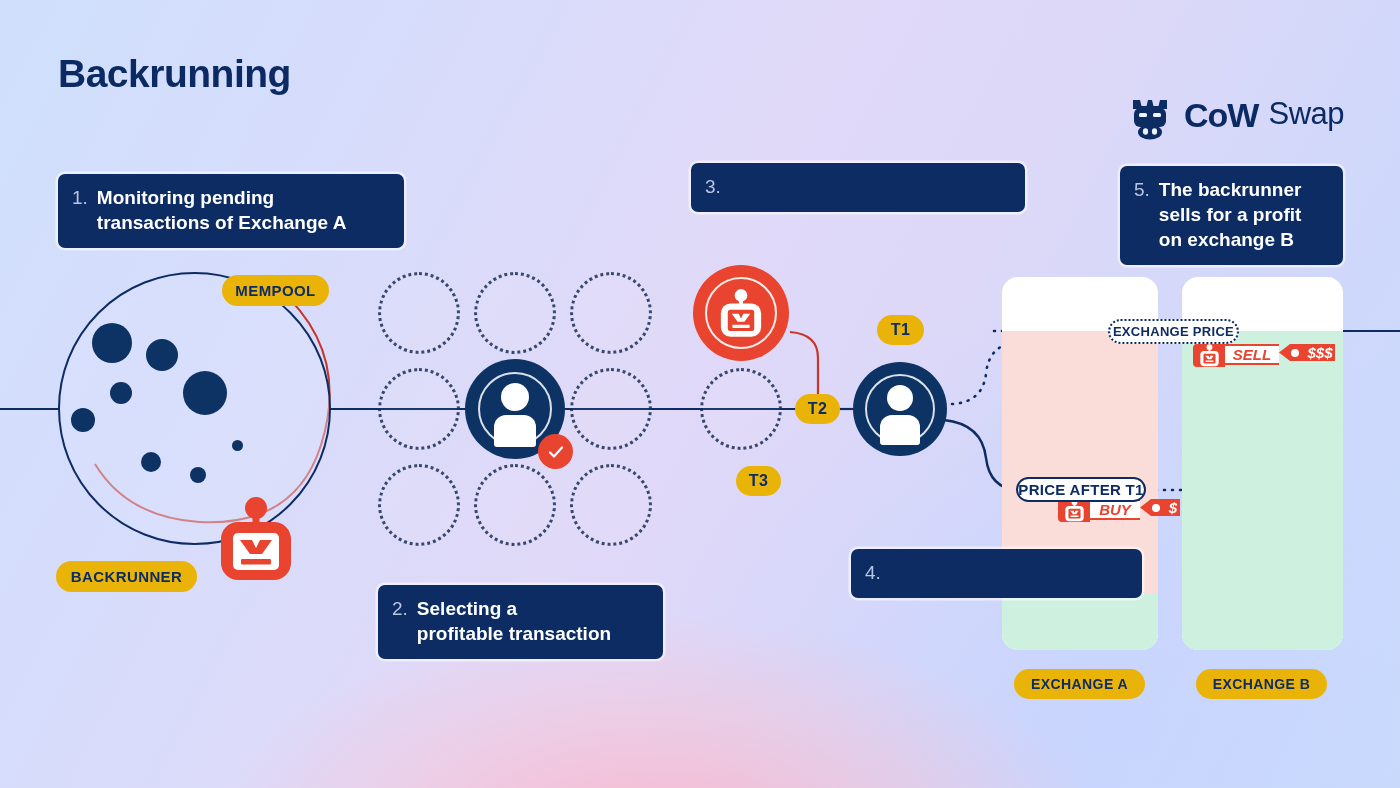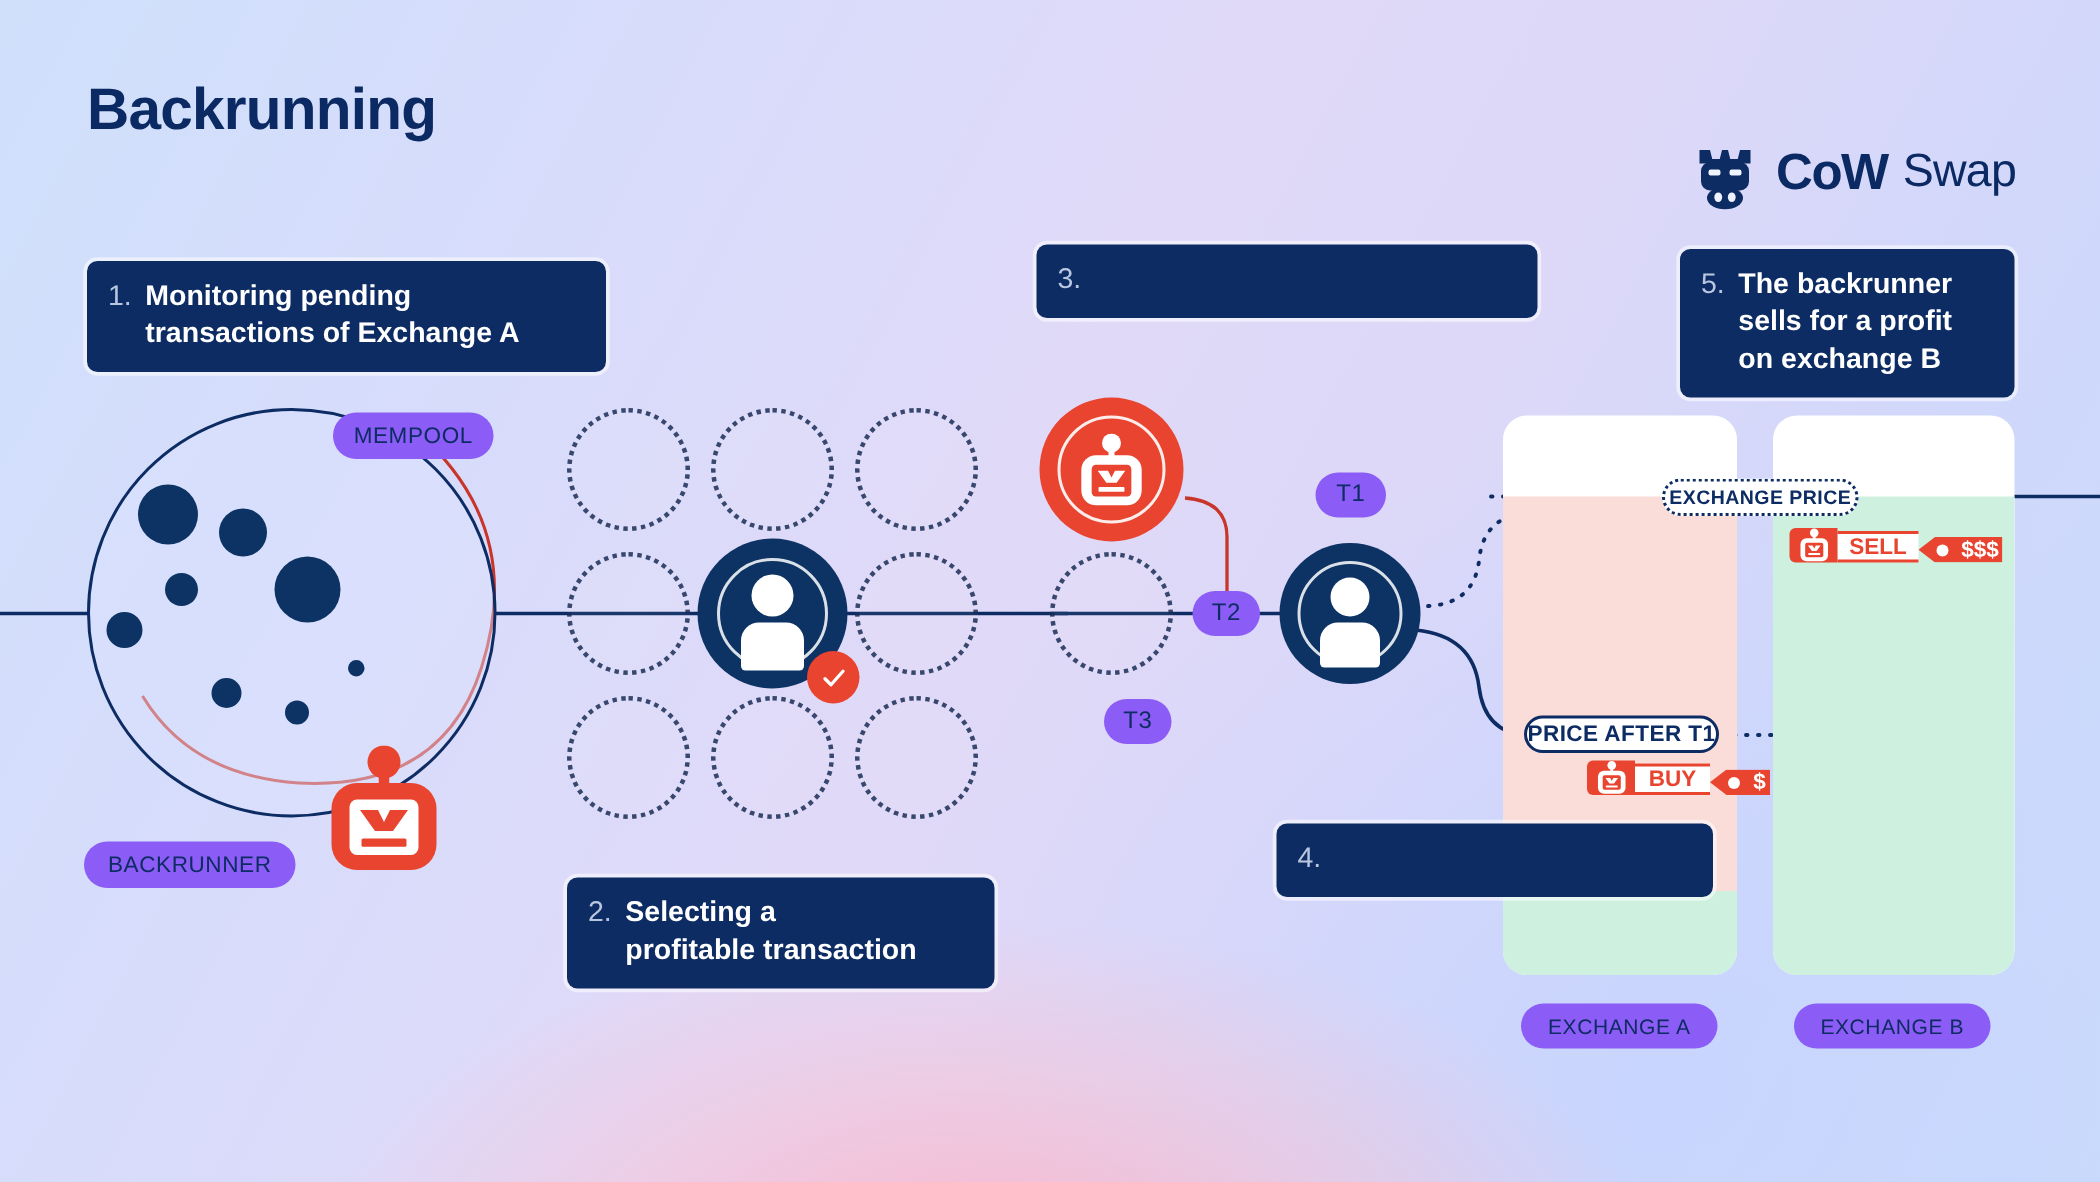--- a/index.html
+++ b/index.html
@@ -35,22 +35,22 @@
   .step .num { color:#b9c6e0; font-weight:400; font-size:19px; line-height:1.32; flex:0 0 auto; }
   .step .txt { font-weight:bold; font-size:19px; line-height:1.32; white-space:pre-line; }
   #step1 { left:58px; top:174px; width:346px; }
   #step2 { left:378px; top:585px; width:285px; }
   #step3 { left:691px; top:163px; width:334px; }
   #step4 { left:851px; top:549px; width:291px; }
   #step5 { left:1120px; top:166px; width:223px; }
 
   
   .pill {
-    position:absolute; background:#8b5cf6; border-radius:40px;
-    color:#0d2c63; font-weight:normal; display:flex; align-items:center;
+    position:absolute; background:#eab308; border-radius:40px;
+    color:#0d2c63; font-weight:bold; display:flex; align-items:center;
     justify-content:center; letter-spacing:0.4px; z-index:9;
   }
 
   
   .mempool-circle {
     position:absolute; left:58px; top:272px; width:273px; height:273px;
     border-radius:50%; border:2px solid #0d2c63;
     background:rgba(220,227,252,0.45);
   }
   .dot { position:absolute; border-radius:50%; background:#0d3264; }      
@@ -98,21 +98,21 @@
     position:absolute; background:#ffffff; color:#0d2c63;
     font-weight:bold; display:flex; align-items:center; justify-content:center;
     border-radius:40px; z-index:14; letter-spacing:0.3px;
   }
   #pill-orig { left:1108px; top:319px; width:131px; height:25px; font-size:13px;
                border:2.5px dotted #0d2c63; }
   #pill-after{ left:1016px; top:477px; width:130px; height:25px; font-size:15px;
                border:2.5px solid #0d2c63; }
 
   
-  .tradetag { position:absolute; display:flex; align-items:flex-end; z-index:13; }
+  .tradetag { position:absolute; display:flex; align-items:flex-start; z-index:13;font-style:italic; }
   .tt-icon { background:#e8442f; border-radius:4px 0 0 4px; display:flex;
              align-items:center; justify-content:center; position:relative; }
   .tt-label { background:#fff; border-top:2.5px solid #e8442f; border-bottom:2.5px solid #e8442f;
               color:#e8442f; font-weight:bold; display:flex; align-items:center;
               justify-content:center; }
   .tt-price { position:relative; background:#e8442f; color:#fff; font-weight:bold;
               display:flex; align-items:center; justify-content:center; }
   .tt-price .hole { position:absolute; left:6px; top:50%; transform:translateY(-50%);
                     width:8px; height:8px; border-radius:50%; background:#fff; }
 

